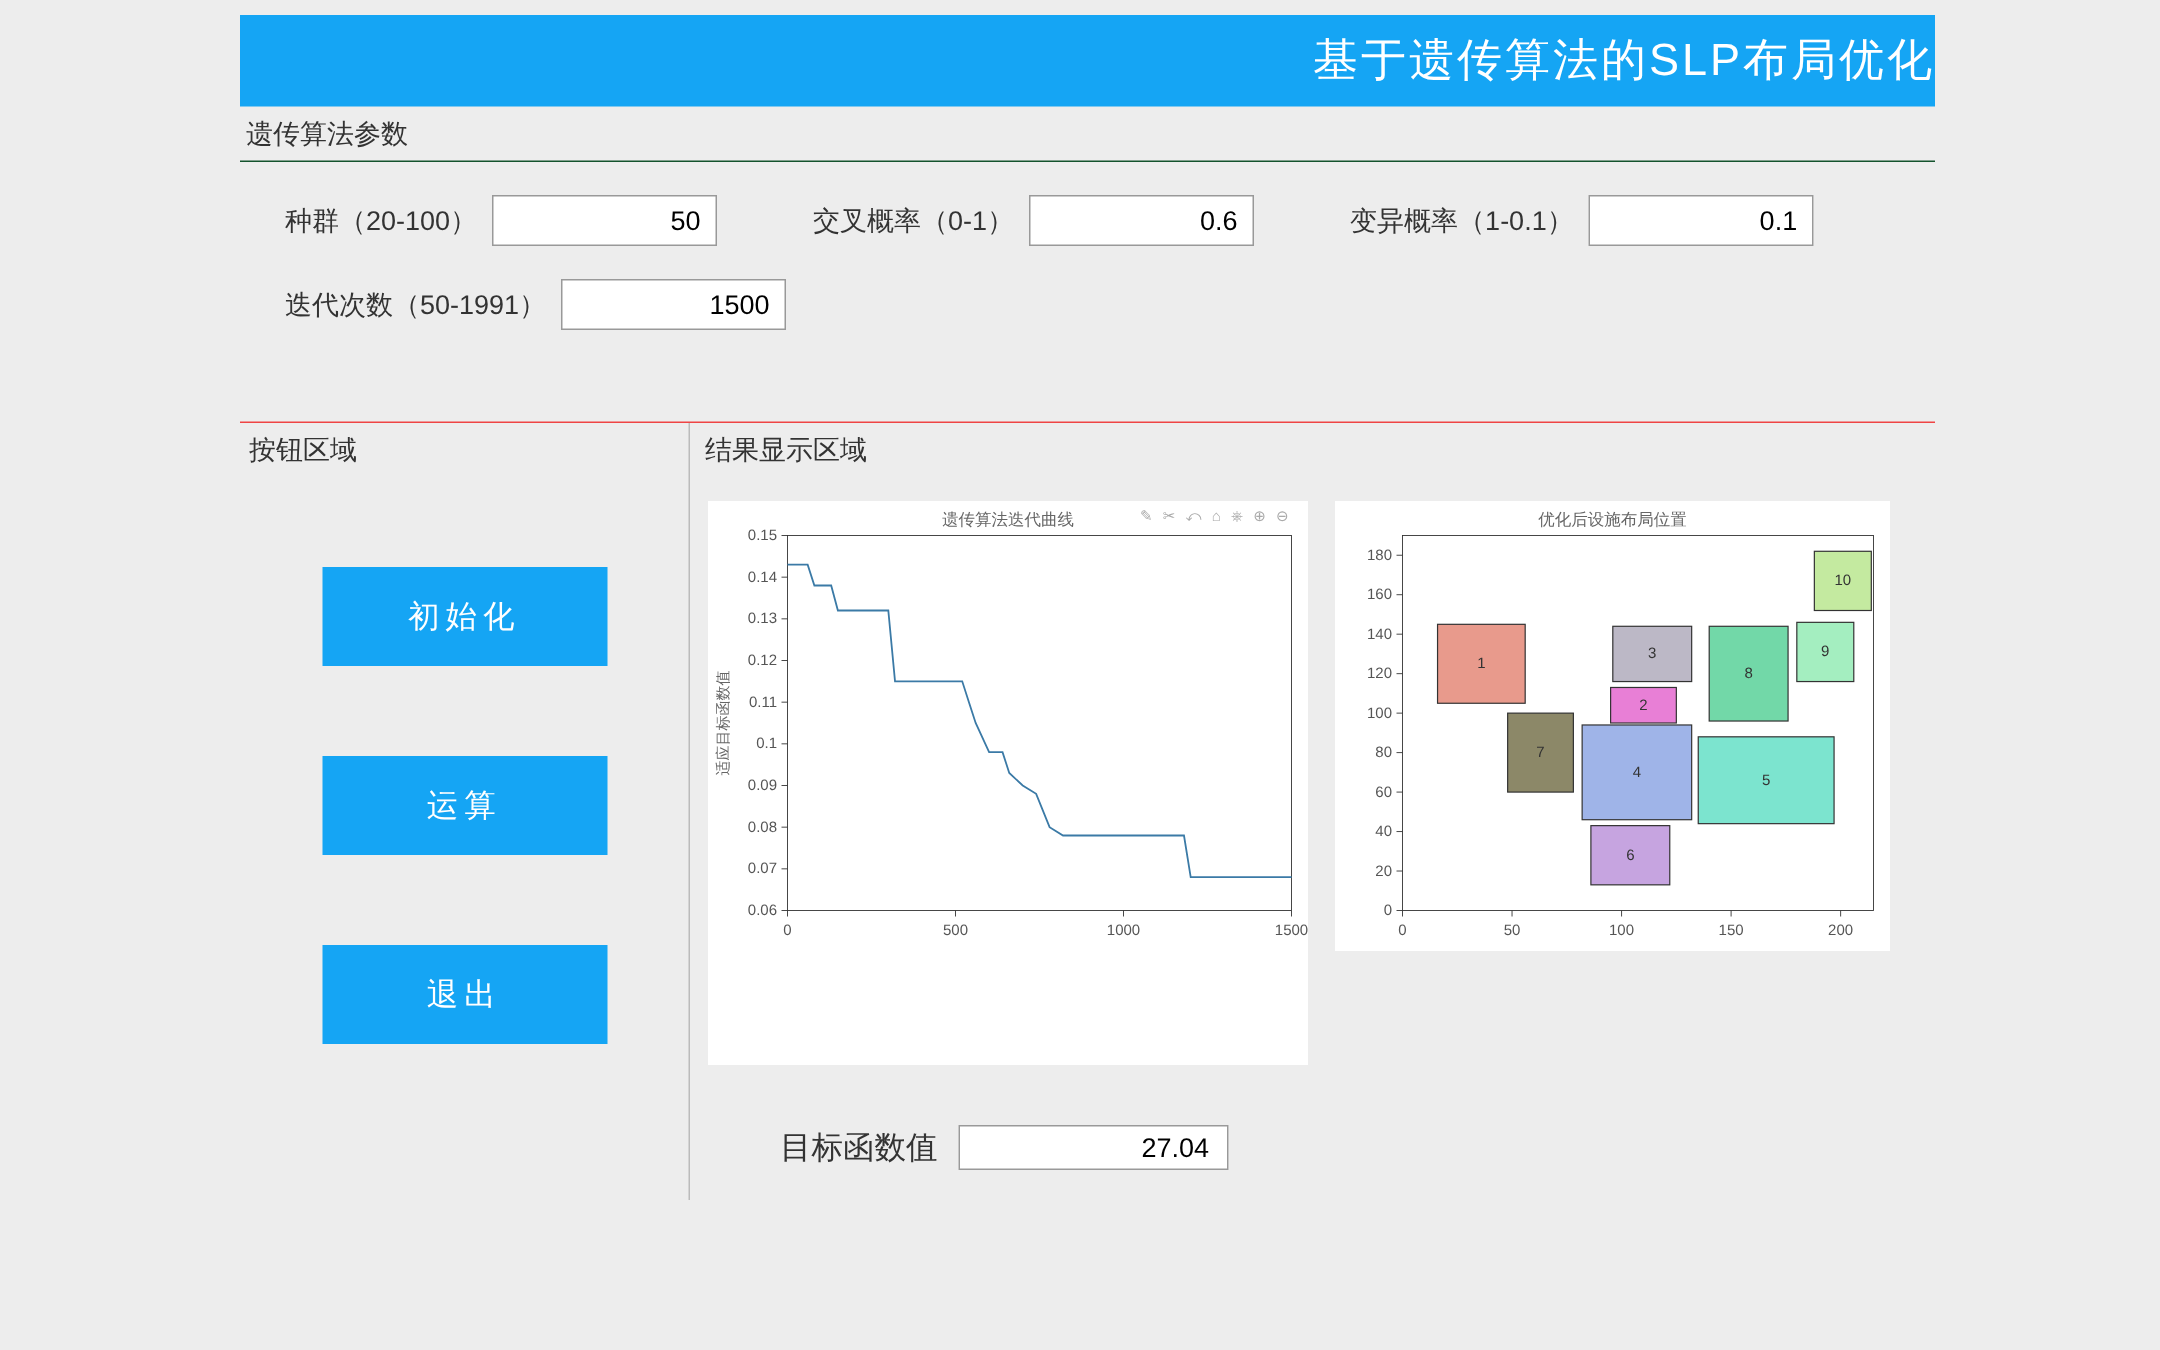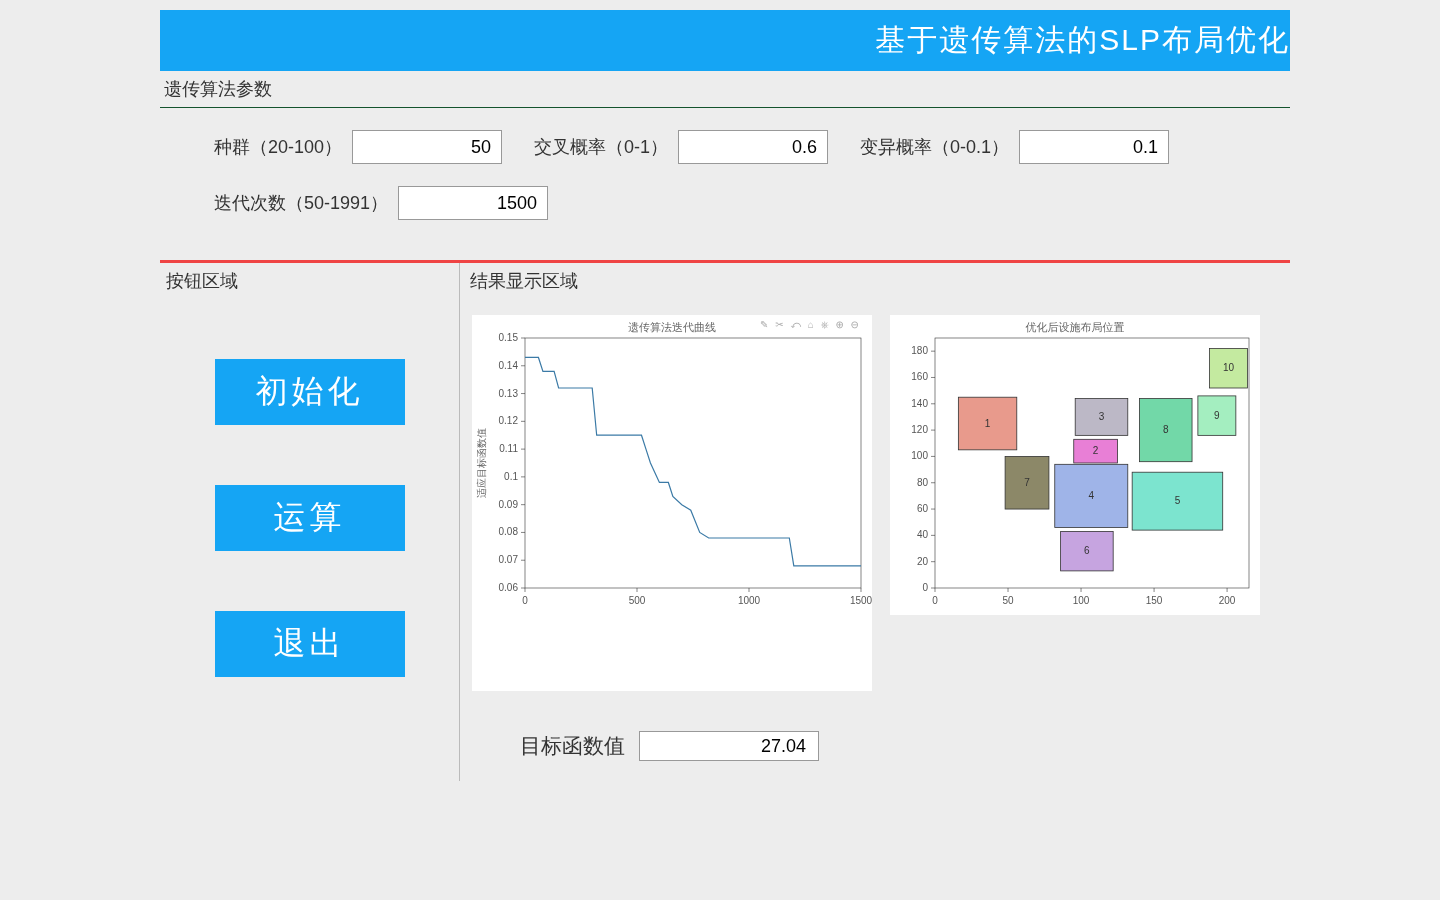--- a/index.html
+++ b/index.html
@@ -29,23 +29,22 @@
     color: #333;
     padding: 6px 4px;
     border-bottom: 1px solid #14532d;
   }
   .params {
     padding: 22px 30px 18px 30px;
   }
   .param-row {
     display: flex;
     align-items: flex-start;
-    gap: 32px;
+    gap: 64px;
     margin-bottom: 22px;
-    margin-left: 24px;
   }
   .param-group {
     display: flex;
     align-items: center;
     gap: 10px;
   }
   .param-group label {
     font-size: 18px;
     color: #333;
     white-space: nowrap;
@@ -54,21 +53,22 @@
     width: 150px;
     height: 34px;
     font-size: 18px;
     text-align: right;
     padding: 2px 10px;
     border: 1px solid #999;
     background: #fff;
   }
   .lower {
     display: flex;
-    border-top: 3px solid #ef4444;
+    border-top: 1px solid #ef4444;
+    margin-top: 21px;
   }
   .button-area {
     width: 300px;
     border-right: 1px solid #bbb;
     padding-bottom: 30px;
   }
   .button-area .panel-label {
     border-bottom: none;
     padding: 6px 6px 16px 6px;
   }
@@ -86,21 +86,21 @@
     align-items: center;
     gap: 60px;
     padding-top: 50px;
   }
   .big-btn {
     width: 190px;
     height: 66px;
     background: #15a5f4;
     color: #fff;
     border: none;
-    font-size: 32px;
+    font-size: 21px;
     letter-spacing: 4px;
     cursor: pointer;
     font-family: inherit;
   }
   .charts {
     display: flex;
     gap: 18px;
     padding: 18px 12px 10px 12px;
   }
   .chart-box {
@@ -159,21 +159,21 @@
     <div class="param-row">
       <div class="param-group">
         <label>种群（20-100）</label>
         <input type="text" value="50" style="">
       </div>
       <div class="param-group">
         <label>交叉概率（0-1）</label>
         <input type="text" value="0.6" style="">
       </div>
       <div class="param-group">
-        <label>变异概率（0-0.1）</label>
+        <label>变异概率（1-0.1）</label>
         <input type="text" value="0.1" style="">
       </div>
     </div>
     <div class="param-row">
       <div class="param-group">
         <label>迭代次数（50-1991）</label>
         <input type="text" value="1500" style="">
       </div>
     </div>
   </div>

